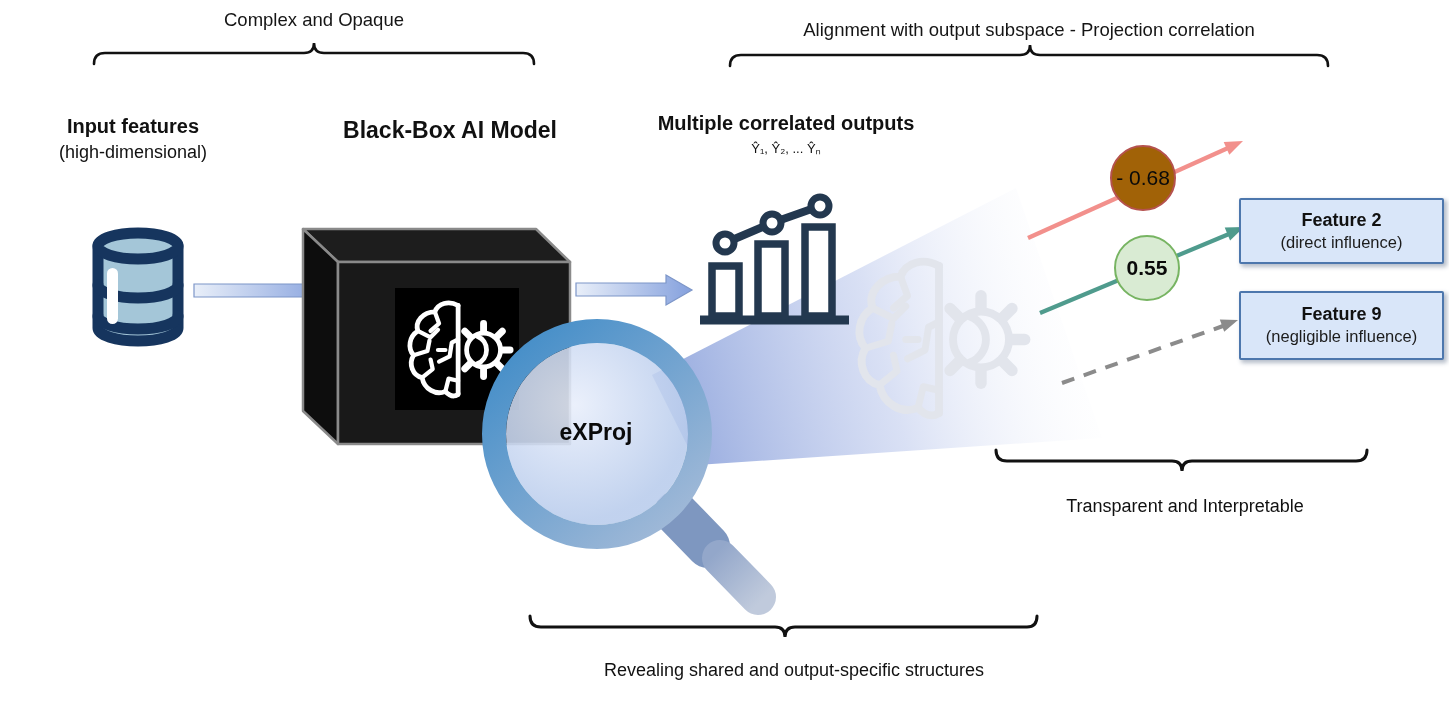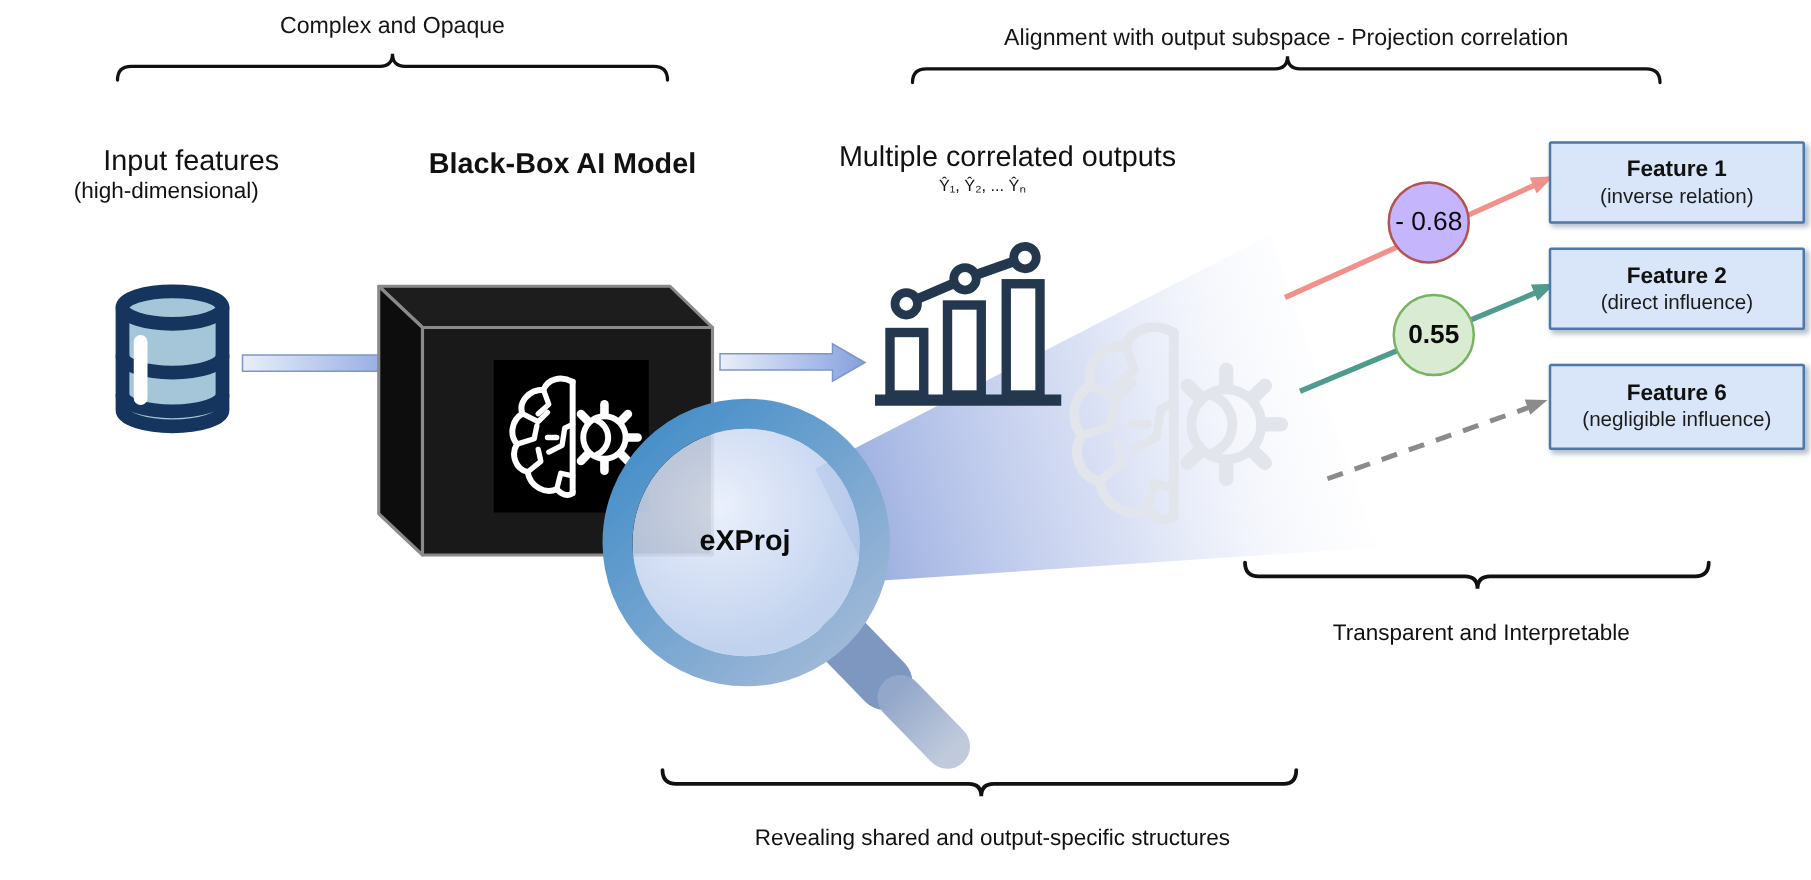--- a/index.html
+++ b/index.html
@@ -3,31 +3,31 @@
 <meta charset="utf-8">
 <style>
   html,body{margin:0;padding:0;background:#fff;}
   .canvas{
     position:relative;width:1449px;height:704px;background:#fff;overflow:hidden;
     font-family:"Liberation Sans", sans-serif;color:#111;
   }
   .canvas svg.layer{position:absolute;left:0;top:0;}
   .txt{position:absolute;transform:translateX(-50%);white-space:nowrap;text-align:center;}
   .t-brace{font-size:18.5px;color:#151515;}
-  .t-small-bold{font-size:23px;font-weight:normal;margin-left:20px;}
+  .t-small-bold{font-size:20px;font-weight:bold;}
   .t-small{font-size:18px;}
   .t-big-bold{font-size:23px;font-weight:bold;}
   .t-formula{font-size:13px;}
   .t-exproj{font-size:23px;font-weight:bold;color:#0a0a0a;}
   .circle{
     position:absolute;width:66px;height:66px;border-radius:50%;
     display:flex;align-items:center;justify-content:center;
     font-size:21px;color:#0a0a0a;box-sizing:border-box;z-index:3;
   }
-  .circle.red{background:#c4b5fd;border:2.5px solid #b5524e;}
+  .circle.red{background:#a16207;border:2.5px solid #b5524e;}
   .circle.green{background:#d9ebd3;border:2.5px solid #77b462;}
   .circle.gray{background:#f4f4f4;border:2.5px solid #7f7f7f;}
   .feature-box{
     position:absolute;left:1239px;width:205px;box-sizing:border-box;
     background:#d9e6f9;border:2px solid #4d77ad;border-radius:2px;
     box-shadow:2.5px 2.5px 4px rgba(70,90,120,.4);
     display:flex;flex-direction:column;align-items:center;justify-content:center;
     z-index:3;line-height:1.3;
   }
   .feature-box .ft{font-size:18px;font-weight:bold;color:#111;}
@@ -148,30 +148,26 @@
     </g>
   </svg>
 
   <div class="circle red" style="left:1110px;top:145px;">
     <span>- 0.68</span>
   </div>
   <div class="circle green" style="left:1114px;top:235px;font-weight:bold;">
     <span>0.55</span>
   </div>
 
-  <div class="feature-box" style="top:113px;height:66px;">
-    <div class="ft">Feature 1</div>
-    <div class="fs">(inverse relation)</div>
-  </div>
   <div class="feature-box" style="top:198px;height:66px;">
     <div class="ft">Feature 2</div>
     <div class="fs">(direct influence)</div>
   </div>
   <div class="feature-box" style="top:291px;height:69px;">
-    <div class="ft">Feature 6</div>
+    <div class="ft">Feature 9</div>
     <div class="fs">(negligible influence)</div>
   </div>
 
   <div class="tlayer">
     <div class="txt t-brace" style="left:314px;top:9px;">Complex and Opaque</div>
     <div class="txt t-brace" style="left:1029px;top:19px;">Alignment with output subspace - Projection correlation</div>
     <div class="txt t-small-bold" style="left:133px;top:115px;">Input features</div>
     <div class="txt t-small" style="left:133px;top:142px;">(high-dimensional)</div>
     <div class="txt t-small-bold" style="left:786px;top:112px;">Multiple correlated outputs</div>
     <div class="txt t-big-bold" style="left:450px;top:117px;">Black-Box AI Model</div>

